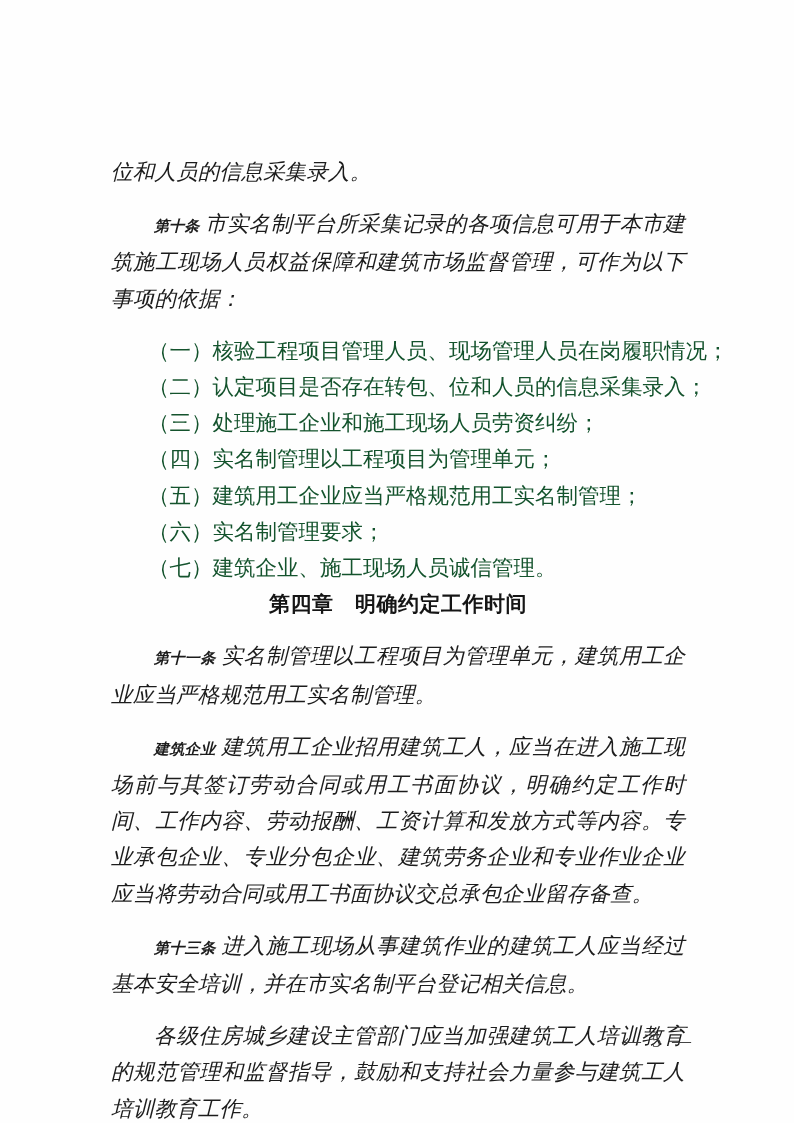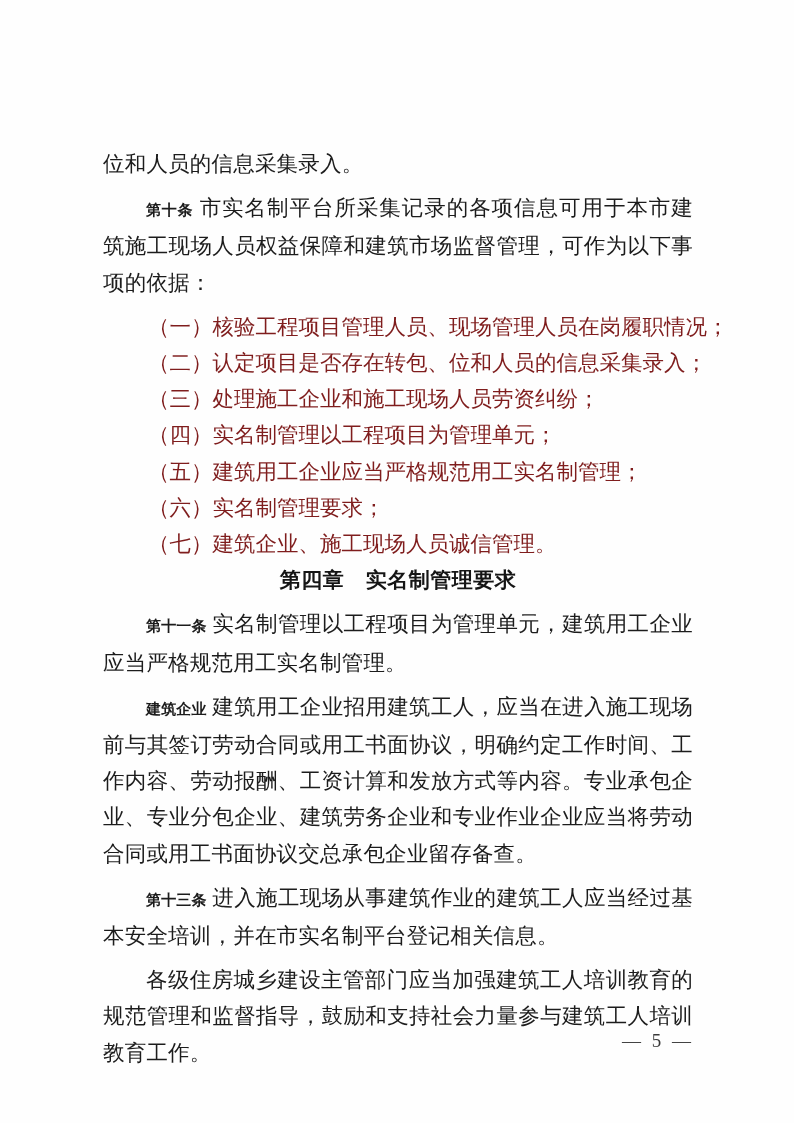--- a/index.html
+++ b/index.html
@@ -33,37 +33,38 @@
   }
 
   
   .para {
     font-family: "Liberation Serif", "DejaVu Serif", serif;
     font-size: 21.5px;
     line-height: 36.2px;
     text-align: justify;
     text-justify: inter-character;
     letter-spacing: 0.2px;
-    margin: 8px;
+    margin: 16px;
     color: #1c1c1c;
     text-align-last: left;
+    font-style: italic;
   }
 
   .para.indent2 {
     text-indent: 43px;
   }
 
   
   .listitem {
     font-family: Liberation Serif, serif;
     font-size: 21.5px;
     line-height: 36.2px;
     margin: 0;
     padding-left: 53px;
-    color: #7f1d1d;
+    color: #14532d;
     white-space: nowrap;
   }
 
   
   .artmark {
     font-family: "Liberation Sans", "DejaVu Sans", sans-serif;
     font-weight: bold;
     font-size: 15px;
     letter-spacing: 0px;
   }
@@ -112,21 +113,21 @@
     <p class="para indent2"><span class="artmark">第十条</span><span> 市实名制平台所采集记录的各项信息可用于本市建筑施工现场人员权益保障和建筑市场监督管理，可作为以下事项的依据：</span></p>
 
     <p class="listitem">（一）核验工程项目管理人员、现场管理人员在岗履职情况；</p>
     <p class="listitem">（二）认定项目是否存在转包、位和人员的信息采集录入；</p>
     <p class="listitem">（三）处理施工企业和施工现场人员劳资纠纷；</p>
     <p class="listitem">（四）实名制管理以工程项目为管理单元；</p>
     <p class="listitem">（五）建筑用工企业应当严格规范用工实名制管理；</p>
     <p class="listitem">（六）实名制管理要求；</p>
     <p class="listitem">（七）建筑企业、施工现场人员诚信管理。</p>
 
-    <p class="chapter-heading">第四章　实名制管理要求</p>
+    <p class="chapter-heading">第四章　明确约定工作时间</p>
 
     <p class="para indent2"><span class="artmark">第十一条</span><span> 实名制管理以工程项目为管理单元，建筑用工企业应当严格规范用工实名制管理。</span></p>
 
     <p class="para indent2"><span class="artmark">建筑企业</span><span> 建筑用工企业招用建筑工人，应当在进入施工现场前与其签订劳动合同或用工书面协议，明确约定工作时间、工作内容、劳动报酬、工资计算和发放方式等内容。专业承包企业、专业分包企业、建筑劳务企业和专业作业企业应当将劳动合同或用工书面协议交总承包企业留存备查。</span></p>
 
     <p class="para indent2"><span class="artmark">第十三条</span><span> 进入施工现场从事建筑作业的建筑工人应当经过基本安全培训，并在市实名制平台登记相关信息。</span></p>
 
     <p class="para indent2"><span>各级住房城乡建设主管部门应当加强建筑工人培训教育的规范管理和监督指导，鼓励和支持社会力量参与建筑工人培训教育工作。</span></p>
 
   </div>

